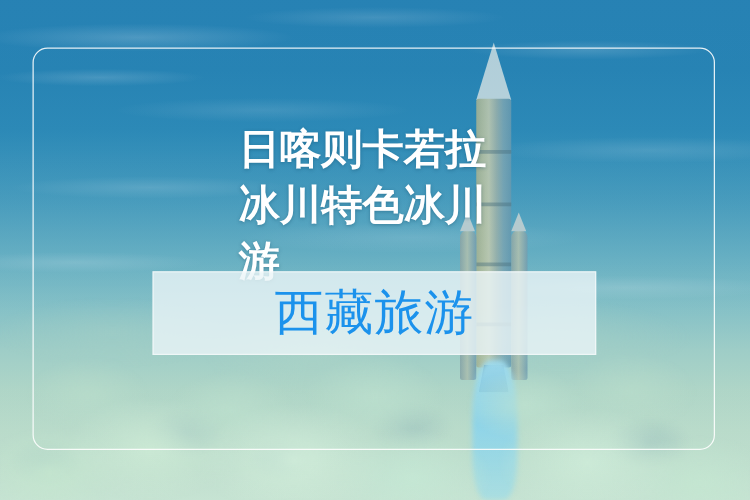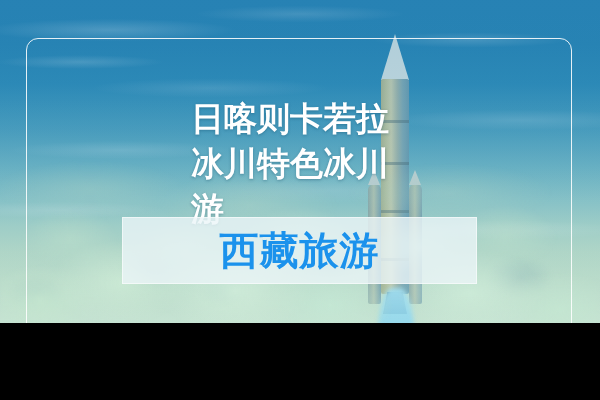--- a/index.html
+++ b/index.html
@@ -3,21 +3,21 @@
 <meta charset="utf-8">
 <style>
   html, body {
     margin: 0;
     padding: 0;
     background: #000;
   }
   #poster {
     position: relative;
     width: 600px;
-    height: 323px;
+    height: 400px;
     overflow: hidden;
     font-family: "Liberation Sans", "DejaVu Sans", sans-serif;
     background: #2a83b4;
   }
 
   
   .bg-layer {
     position: absolute;
     inset: 0;
   }
@@ -205,21 +205,21 @@
     background: rgba(235,245,247,0.80);
     border: 1px solid rgba(255,255,255,0.55);
     box-sizing: border-box;
     display: flex;
     align-items: center;
     justify-content: center;
   }
   .banner-text {
     color: #1b92ec;
     font-size: 39px;
-    font-weight: bold;
+    font-weight: normal;
     letter-spacing: 1px;
     line-height: 1;
   }
 </style>
 </head>
 <body>
 
 <div id="poster">
 
   <div class="bg-layer sky"></div>

